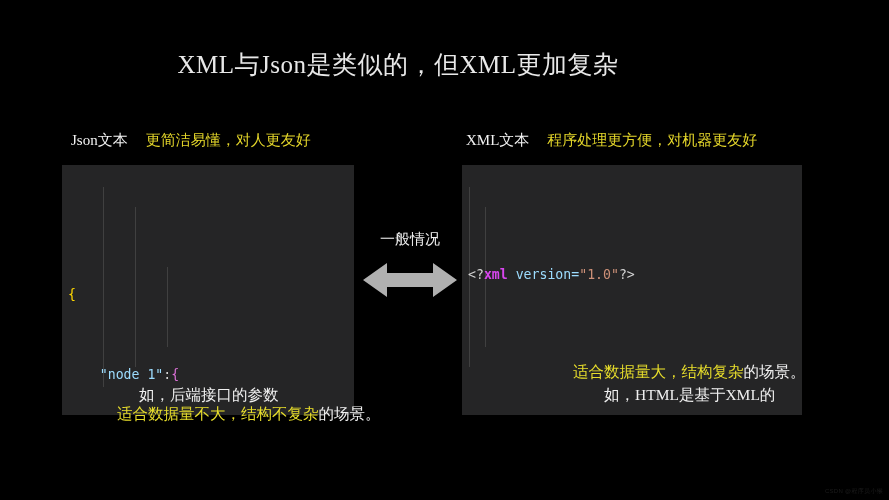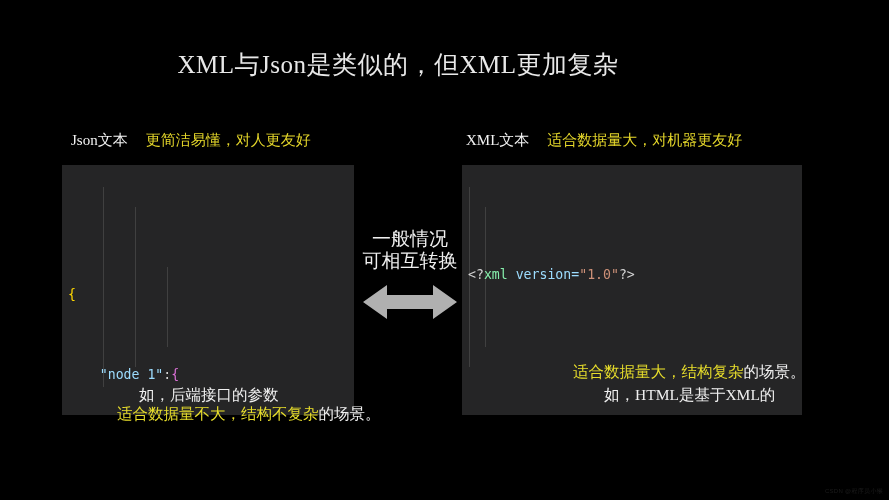--- a/index.html
+++ b/index.html
@@ -76,21 +76,21 @@
     top: 0;
     width: 1px;
     background: #404040;
   }
 
   
   .t-key     { color: #9cdcfe; }
   .t-punct   { color: #d4d4d4; }
   .t-br-y    { color: #ffd700; }
   .t-br-p    { color: #da70d6; }
-  .t-tagname { color: #86efac; }
+  .t-tagname { color: #d946ef; font-weight: bold; }
   .t-attr    { color: #9cdcfe; }
   .t-attrval { color: #ce9178; }
 
   
   .overlay {
     position: absolute;
     white-space: nowrap;
     font-family: "Liberation Serif", "DejaVu Serif", serif;
     font-size: 15.5px;
   }
@@ -105,21 +105,21 @@
   
   #center-group {
     position: absolute;
     top: 228px;
     left: 356px;
     width: 108px;
     text-align: center;
   }
   .center-text {
     color: #f0f0f0;
-    font-size: 19px;
+    font-size: 15px;
     line-height: 22px;
     font-family: "Liberation Serif", "DejaVu Serif", serif;
     white-space: nowrap;
   }
   #arrow-wrap {
     margin-top: 10px;
     display: flex;
     justify-content: center;
   }
 
@@ -134,21 +134,21 @@
     letter-spacing: 0.3px;
   }
 </style>
 </head>
 <body>
 
 <div id="slide-title">XML与Json是类似的，但XML更加复杂</div>
 
 <div id="json-header" class="col-header"><span class="hdr-name">Json文本</span><span class="hdr-desc">更简洁易懂，对人更友好</span></div>
 
-<div id="xml-header" class="col-header"><span class="hdr-name">XML文本</span><span class="hdr-desc">适合数据量大，对机器更友好</span></div>
+<div id="xml-header" class="col-header"><span class="hdr-name">XML文本</span><span class="hdr-desc">程序处理更方便，对机器更友好</span></div>
 
 <div id="json-panel" class="code-panel">
   <div class="guide" style="left:41px; top:22px; height:200px;"></div>
   <div class="guide" style="left:73px; top:42px; height:160px;"></div>
   <div class="guide" style="left:105px; top:102px; height:80px;"></div>
 
   <div class="code-line"><span class="t-br-y">{</span></div>
 
   <div class="code-line">    <span class="t-key">"node 1"</span><span class="t-punct">:</span><span class="t-br-p">{</span></div>
 
@@ -196,21 +196,20 @@
 </div>
 
 <div id="json-note-1" class="overlay"><span class="ov-hi">适合数据量不大，结构不复杂</span><span class="ov-lo">的场景。</span></div>
 <div id="json-note-2" class="overlay ov-lo">如，后端接口的参数</div>
 
 <div id="xml-note-1" class="overlay"><span class="ov-hi">适合数据量大，结构复杂</span><span class="ov-lo">的场景。</span></div>
 <div id="xml-note-2" class="overlay ov-lo">如，HTML是基于XML的</div>
 
 <div id="center-group">
   <div class="center-text">一般情况</div>
-  <div class="center-text">可相互转换</div>
   <div id="arrow-wrap">
     <svg width="94" height="40" viewBox="0 0 94 40">
       <polygon points="0,20 24,3 24,13 70,13 70,3 94,20 70,37 70,27 24,27 24,37" fill="#b0b0b0"></polygon>
     </svg>
   </div>
 </div>
 
 <div id="watermark">CSDN @程序员小猴</div>
 
 </body></html>

